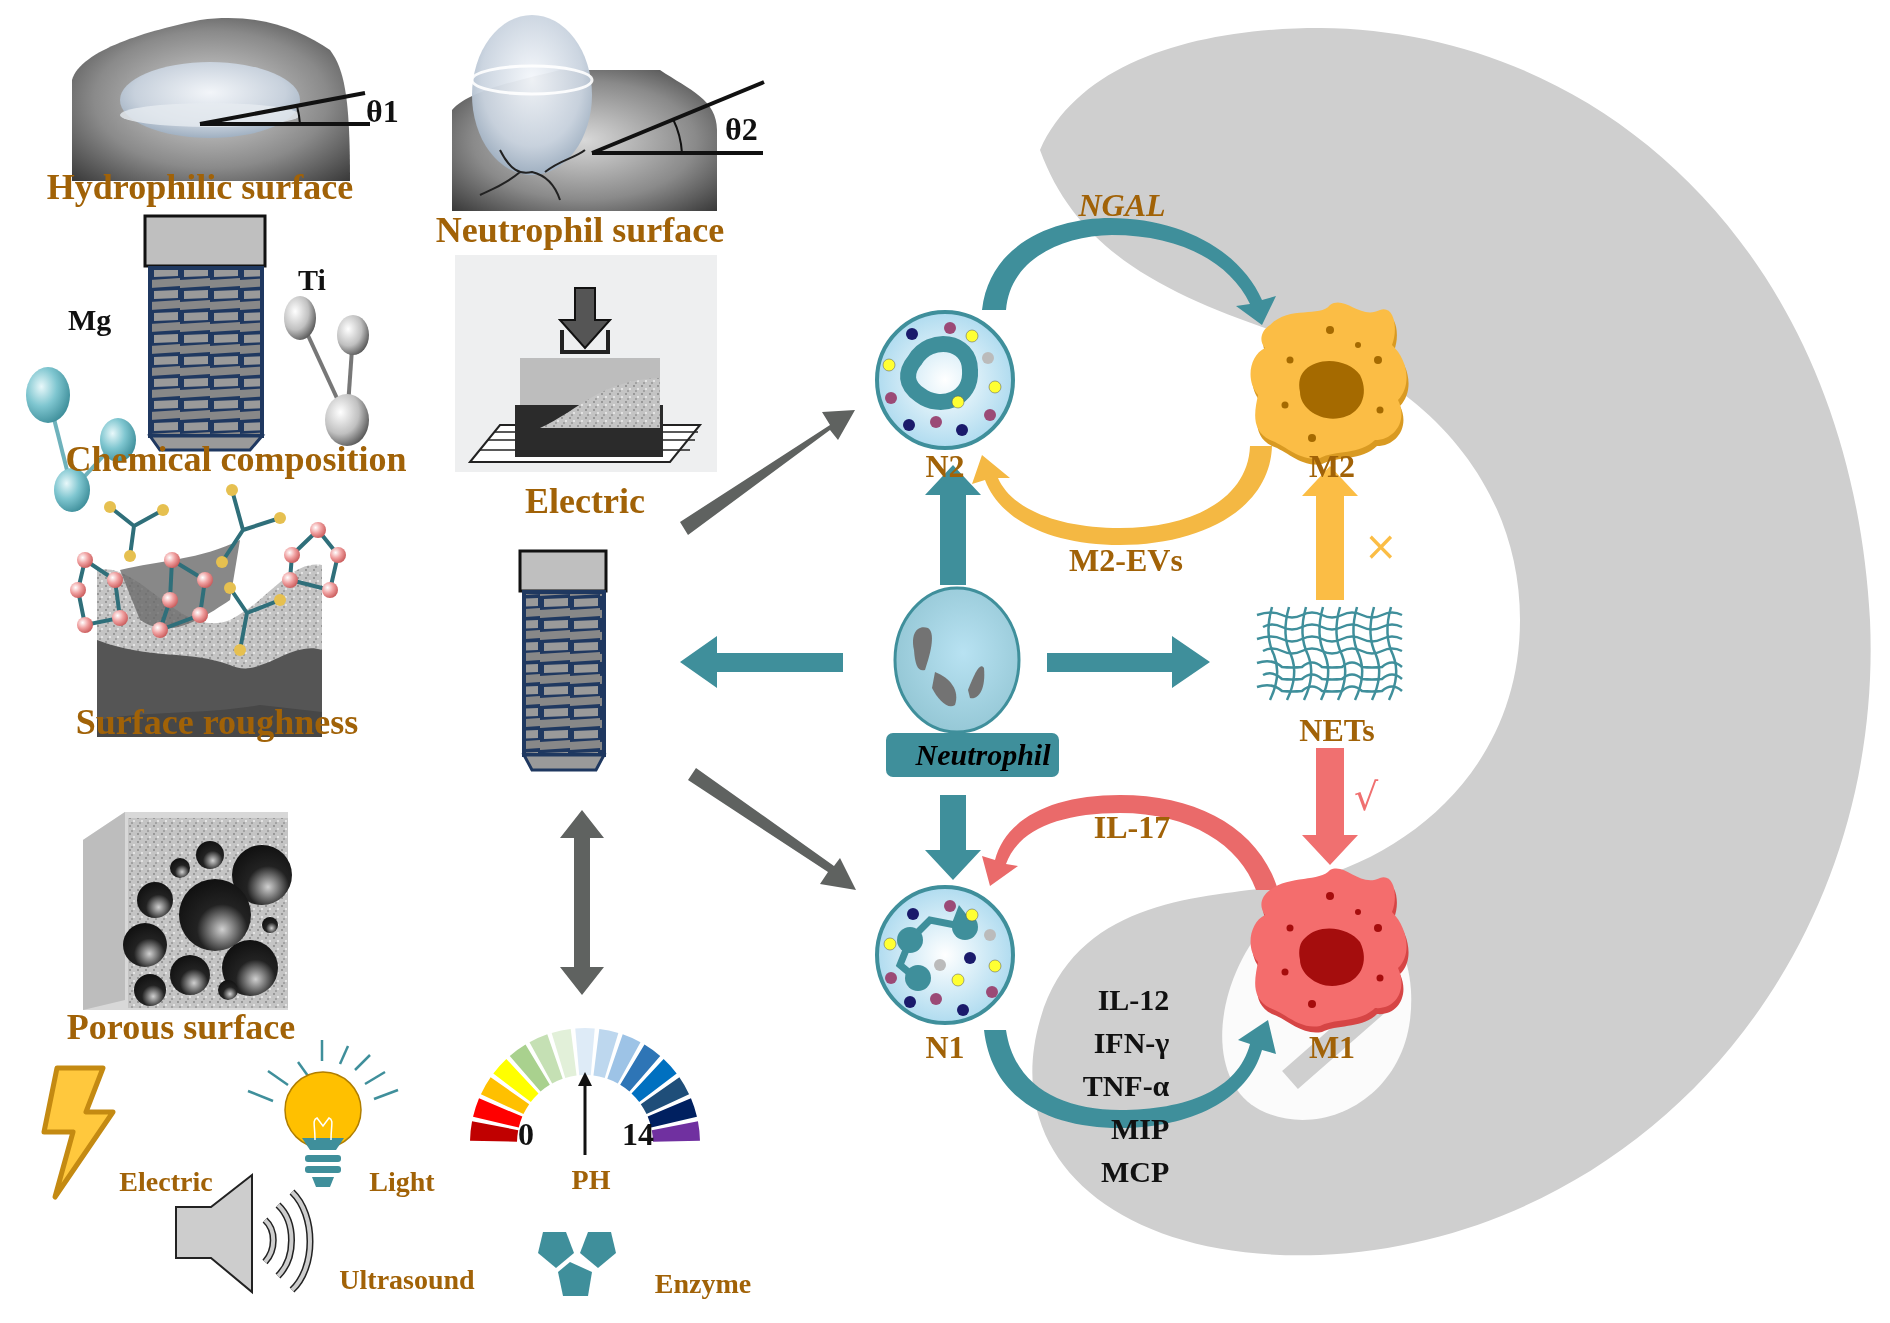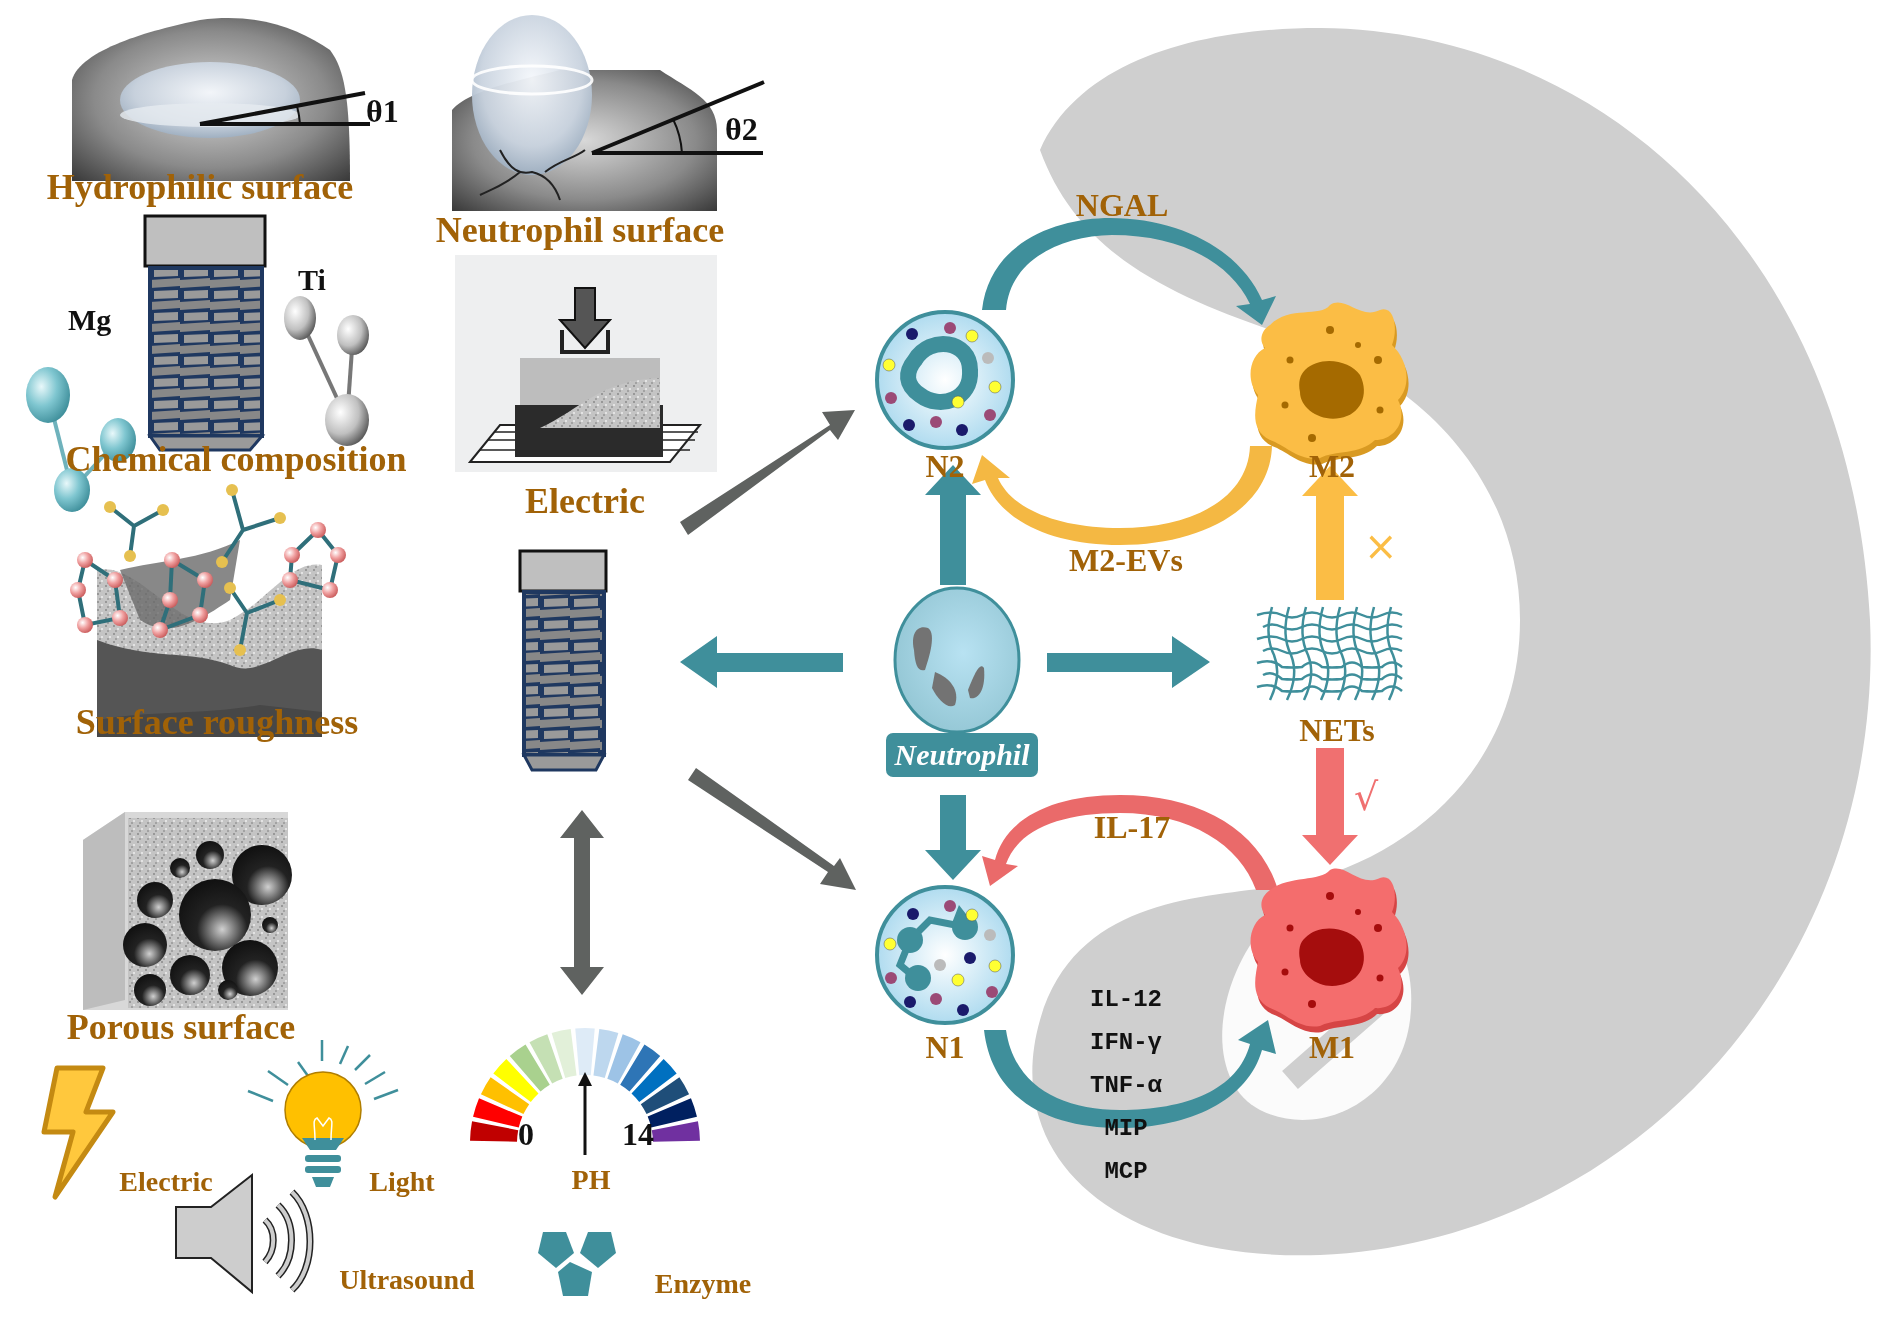--- a/index.html
+++ b/index.html
@@ -5,26 +5,26 @@
   html, body { margin: 0; padding: 0; background: #ffffff; }
   body { width: 1890px; height: 1323px; position: relative; overflow: hidden;
          font-family: "Liberation Serif", "DejaVu Serif", serif; }
   #stage { position: absolute; left: 0; top: 0; width: 1890px; height: 1323px; }
   .lbl { position: absolute; font-weight: bold; color: #a16207; white-space: nowrap;
          font-family: "Liberation Serif", "DejaVu Serif", serif; transform: translate(-50%, -50%); }
   .lbl.big { font-size: 36px; }
   .lbl.mid { font-size: 32px; }
   .lbl.sm { font-size: 28px; }
   .neutro-tag { position: absolute; left: 886px; top: 733px; width: 152px; height: 44px;
-                background: #3f8f9b; border-radius: 7px; color: #ffffff; font-style: italic;
+                background: #3f8f9b; border-radius: 7px; color: #000000; font-style: italic;
                 font-weight: bold; font-size: 30px; display: flex; align-items: center;
-                justify-content: center; font-family: "Liberation Serif", "DejaVu Serif", serif; }
-  .cyto { position: absolute; font-weight: bold; font-size: 24px; color: #111;
-          text-align: center; transform: translateX(-50%); line-height: 43px;
-          font-family: Liberation Mono, monospace; }
+                justify-content: center; font-family: "Liberation Serif", "DejaVu Serif", serif; padding-left: 21px; }
+  .cyto { position: absolute; font-weight: bold; font-size: 30px; color: #111;
+          text-align: right; transform: translateX(-50%); line-height: 43px;
+          font-family: Liberation Serif, serif; }
 </style>
 </head>
 <body>
 
 <svg id="stage" width="1890" height="1323" viewBox="0 0 1890 1323" xmlns="http://www.w3.org/2000/svg">
   <defs>
     <linearGradient id="blockGrad" x1="0" y1="0" x2="0" y2="1">
       <stop offset="0" stop-color="#3a3a3a"></stop>
         <stop offset="0.5" stop-color="#b0b0b0"></stop>
         <stop offset="1" stop-color="#3c3c3c"></stop>
@@ -410,21 +410,21 @@
 <div class="lbl sm" style="left:591px; top:1180px;">PH</div>
 <div class="lbl sm" style="left:703px; top:1284px;">Enzyme</div>
 
 <div class="neutro-tag">Neutrophil</div>
 <div class="lbl mid" style="left:945px; top:466px;text-align:center;">N2</div>
 <div class="lbl mid" style="left:1332px; top:466px;">M2</div>
 <div class="lbl mid" style="left:945px; top:1047px;">N1</div>
 <div class="lbl mid" style="left:1332px; top:1047px;">M1</div>
 <div class="lbl mid" style="left:1337px; top:730px;">NETs</div>
 
-<div class="lbl mid" style="left:1122px; top:205px;">NGAL</div>
+<div class="lbl mid" style="left:1122px; top:205px;font-style:italic;">NGAL</div>
 <div class="lbl mid" style="left:1126px; top:560px;">M2-EVs</div>
 <div class="lbl mid" style="left:1132px; top:783px;margin-top:44px;">IL-17</div>
 <div class="cyto" style="left:1126px; top:978px;" id="cyto-list">
     <div>IL-12</div>
     <div>IFN-γ</div>
     <div>TNF-α</div>
     <div>MIP</div>
     <div>MCP</div>
   </div>
 

